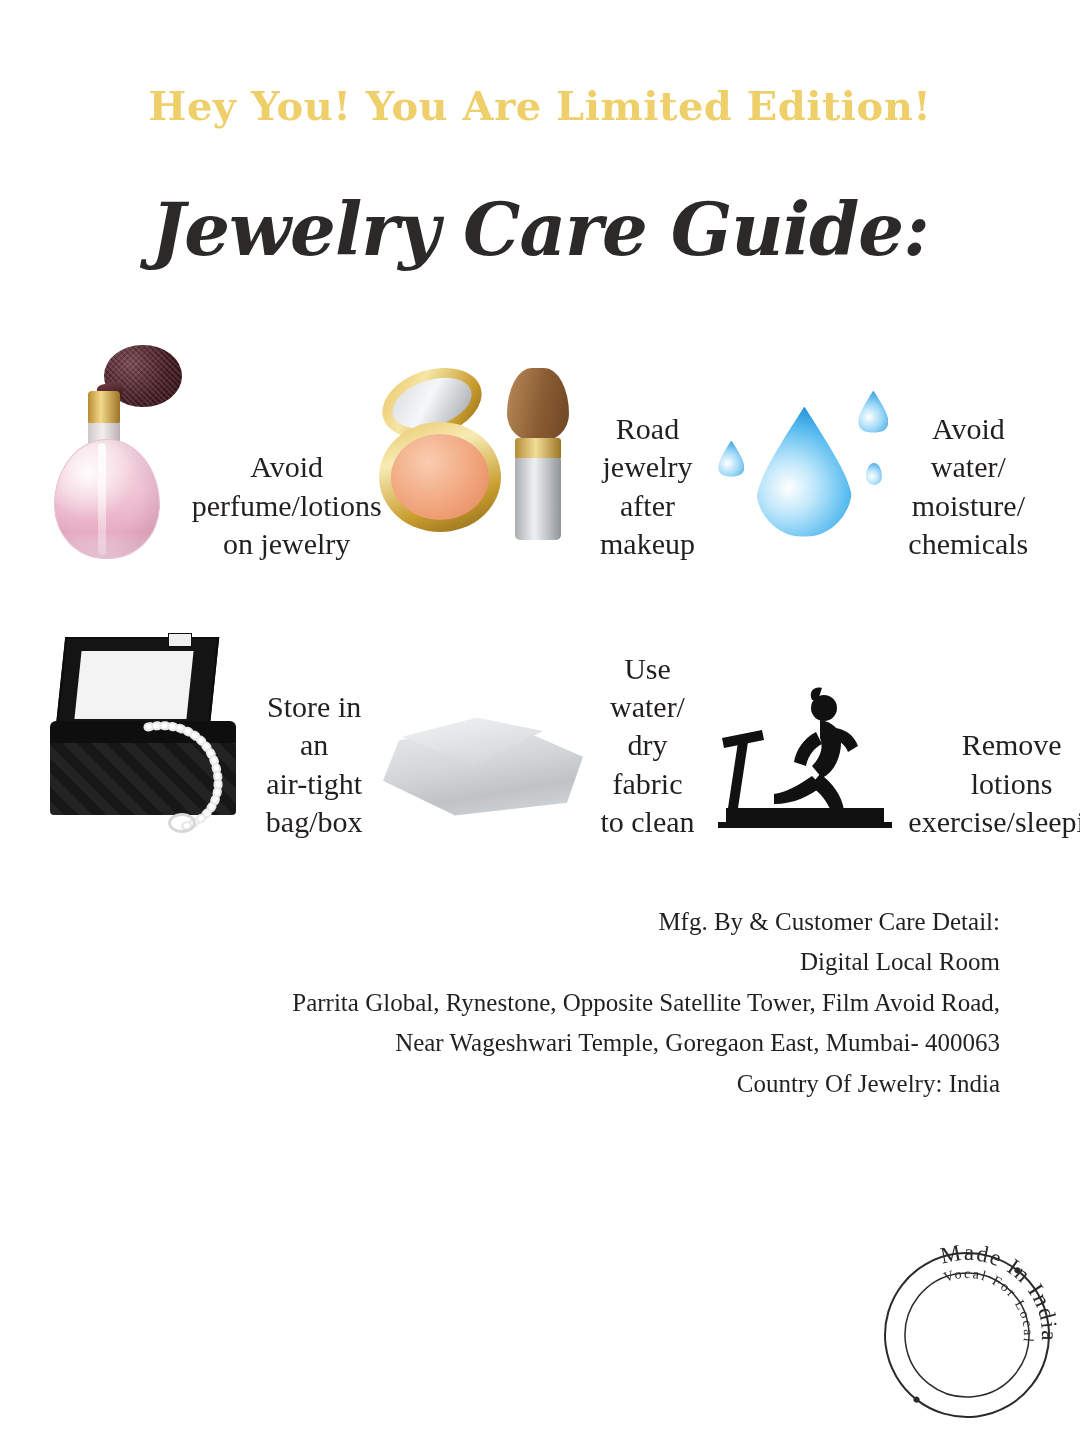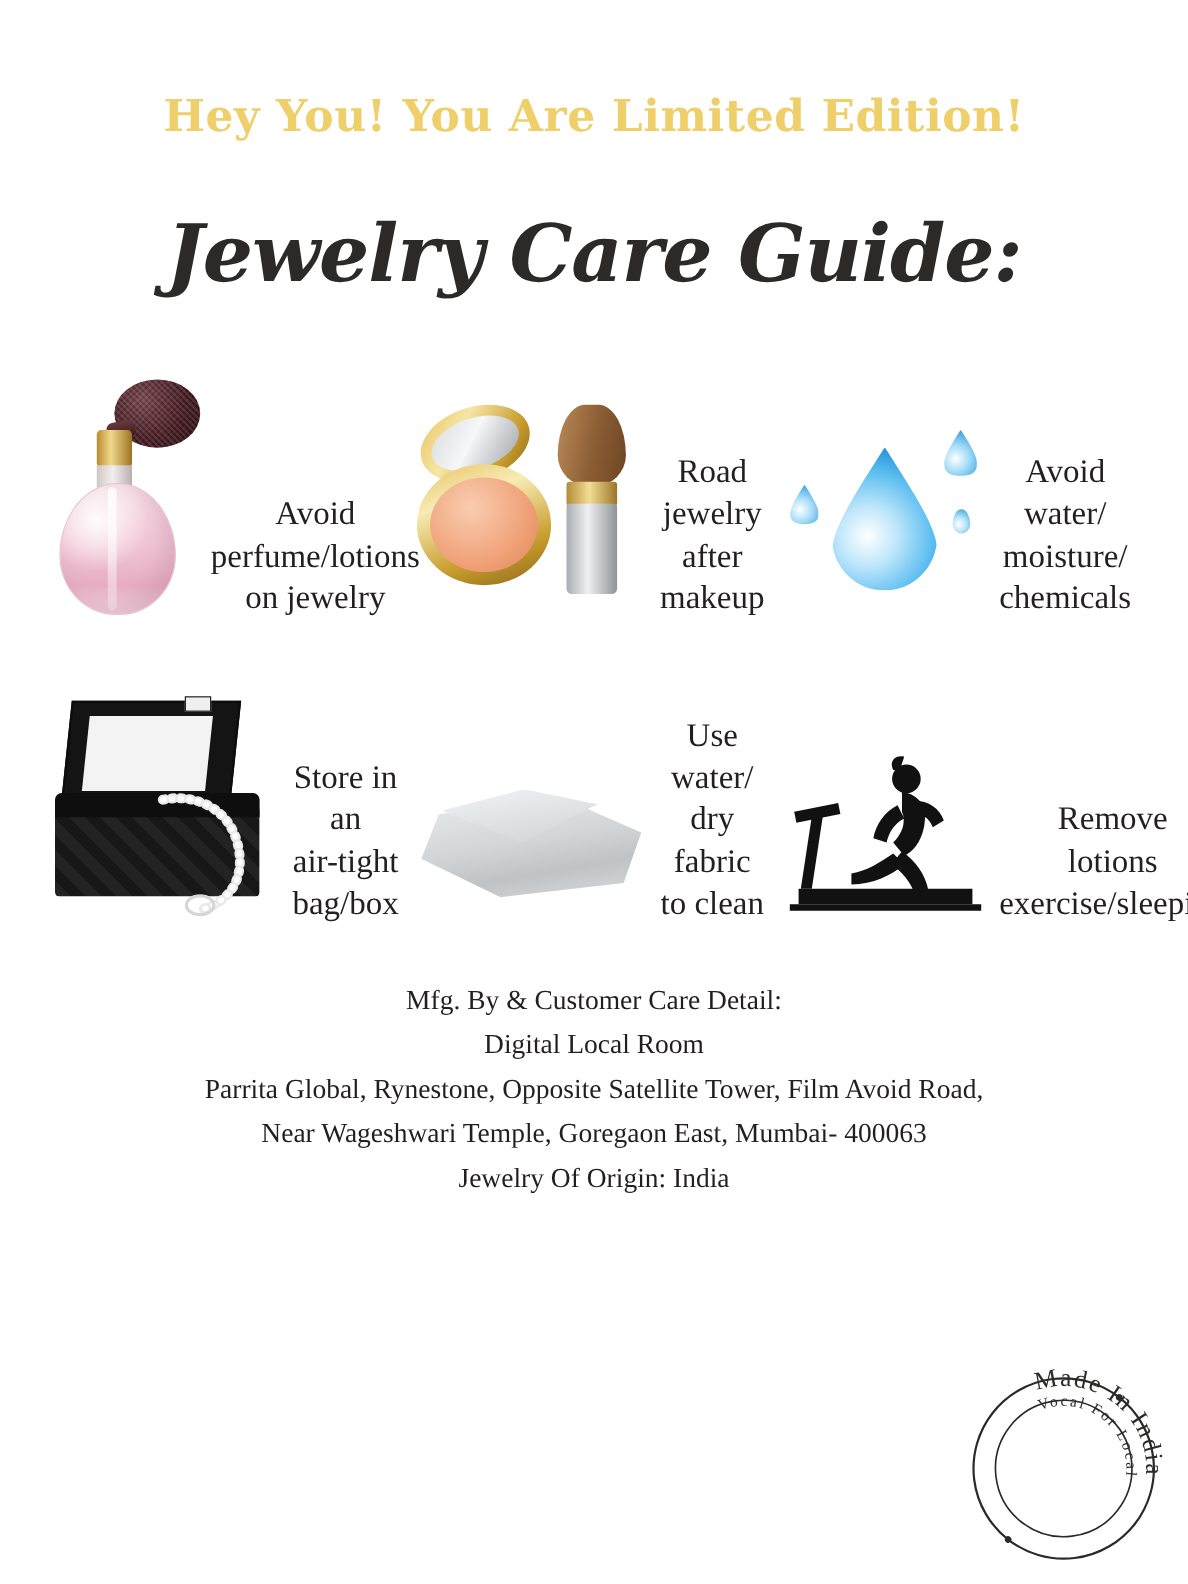--- a/index.html
+++ b/index.html
@@ -76,23 +76,23 @@
     line-height: 1.28;
     text-align: center;
     color: #231f20;
     white-space: pre-line;
   }
   .cell.row2 .art { height: 180px; }
   .cell.row2 { margin-top: 16px; }
 
   
   .footer {
-    margin-top: 48px;
+    margin-top: 60px;
     width: 920px;
-    text-align: center;
+    text-align: right;
     font-family: "Liberation Serif", serif;
     font-size: 25px;
     line-height: 1.62;
     color: #231f20;
   }
 
   
   .stamp {
     position: absolute;
     right: 18px;
@@ -375,21 +375,21 @@
 exercise/sleeping</div>
     </div>
 
   </div>
 
   <div class="footer">
     <div>Mfg. By &amp; Customer Care Detail:</div>
     <div>Digital Local Room</div>
     <div>Parrita Global, Rynestone, Opposite Satellite Tower, Film Avoid Road,</div>
     <div>Near Wageshwari Temple, Goregaon East, Mumbai- 400063</div>
-    <div>Jewelry Of Origin: India</div>
+    <div>Country Of Jewelry: India</div>
   </div>
 
   <div class="stamp">
     <svg viewBox="0 0 190 190" aria-hidden="true">
       <defs>
         <path id="outerArc" d="M 20,95 A 75,75 0 1 1 170,95"></path>
         <path id="innerArc" d="M 38,95 A 57,57 0 1 1 152,95"></path>
       </defs>
       <g transform="rotate(38 95 95)">
         <circle cx="95" cy="95" r="82" fill="none" stroke="#2b2a28" stroke-width="2"></circle>

